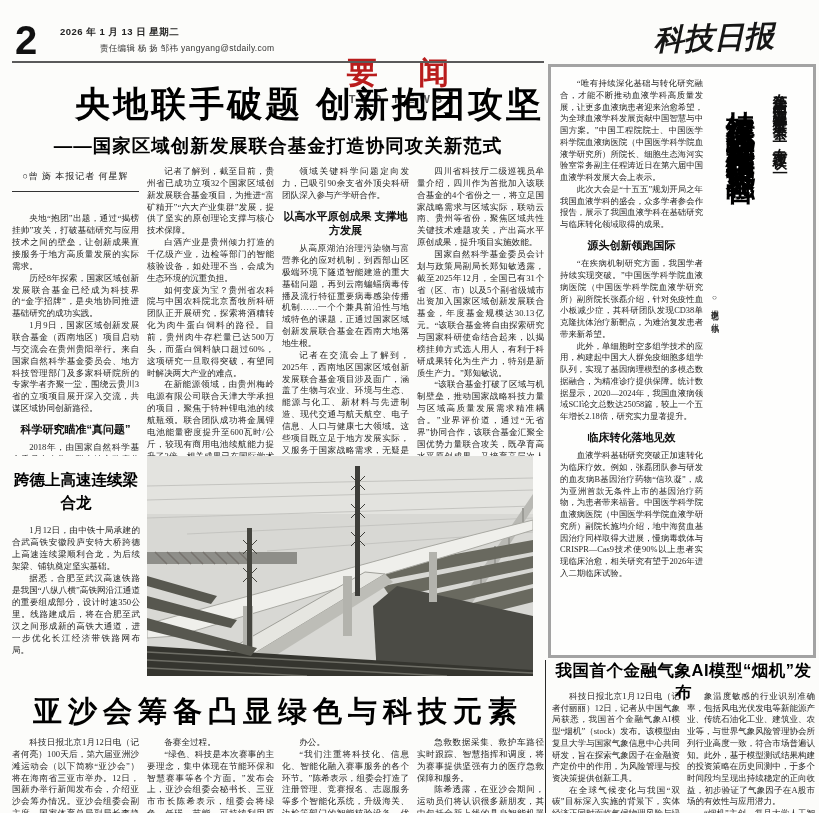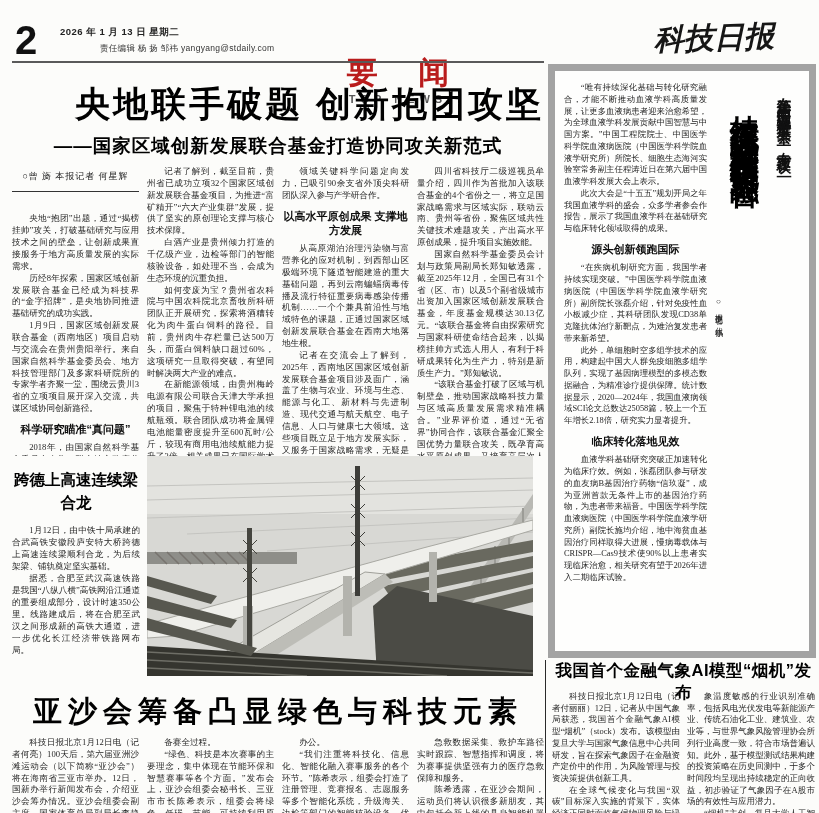--- a/index.html
+++ b/index.html
@@ -27,21 +27,21 @@
   .body-p { text-indent:2em; margin:0; }
   .col-subhead { font-family:"Liberation Sans",sans-serif; font-weight:700; font-size:11px; color:#0e0e0e; text-align:center; text-indent:0; margin:7px 0 6px; line-height:1.3; }
   .byline { text-align:center; font-size:9px; color:#222; padding:4px 0 9px; border-bottom:1.5px solid #333; margin-bottom:21px; letter-spacing:1px; }
   
   .bridge-box { position:absolute; left:12px; top:468px; width:128px; height:222px; overflow:hidden; }
   .bridge-title { font-family:"Liberation Sans",sans-serif; font-weight:900; font-size:15.5px; text-align:center; line-height:1.5; color:#000; margin-bottom:9px; }
   .bridge-body { font-size:8.6px; line-height:1.4; text-align:justify; color:#262626; }
   
   .photo { position:absolute; left:147px; top:456px; width:386px; height:220px; background:#dcdcd8; overflow:hidden; }
   
-  .blood-box { position:absolute; left:548px; top:64px; width:268px; height:594px; border:7px solid #a3a3a3; background:#fefefd; }
+  .blood-box { position:absolute; left:548px; top:64px; width:268px; height:594px; border:3px solid #a3a3a3; background:#fefefd; }
   .blood-body { position:absolute; left:9px; top:11px; width:143px; height:568px; overflow:hidden; font-size:8.4px; line-height:1.4; text-align:justify; color:#262626; }
   .blood-byline { position:absolute; left:157px; top:226px; writing-mode:vertical-rl; text-orientation:upright; font-size:8px; color:#222; letter-spacing:1px; }
   .blood-title { position:absolute; left:170px; top:20px; height:545px; writing-mode:vertical-rl; text-orientation:upright; font-family:"Liberation Sans",sans-serif; font-weight:900; font-size:29px; letter-spacing:4px; color:#000; }
   .blood-kicker { position:absolute; left:219px; top:14px; height:560px; writing-mode:vertical-rl; text-orientation:upright; font-family:"Liberation Sans",sans-serif; font-weight:700; font-size:14.5px; letter-spacing:2.5px; color:#111; }
   
   .yasha-headline { position:absolute; left:12px; top:692px; width:532px; text-align:center; font-family:"Liberation Sans",sans-serif; font-weight:900; font-size:29px; letter-spacing:6px; color:#000; }
   .bcol { position:absolute; top:737px; width:127px; height:76px; overflow:hidden; font-size:8.6px; line-height:1.38; text-align:justify; color:#262626; }
   
   .vdivider { position:absolute; left:545px; top:660px; width:1px; height:153px; background:#2a2a2a; }
   .ai-headline { position:absolute; left:552px; top:660px; width:263px; text-align:center; font-family:"Liberation Sans",sans-serif; font-weight:900; font-size:16.5px; letter-spacing:.5px; color:#000; }

